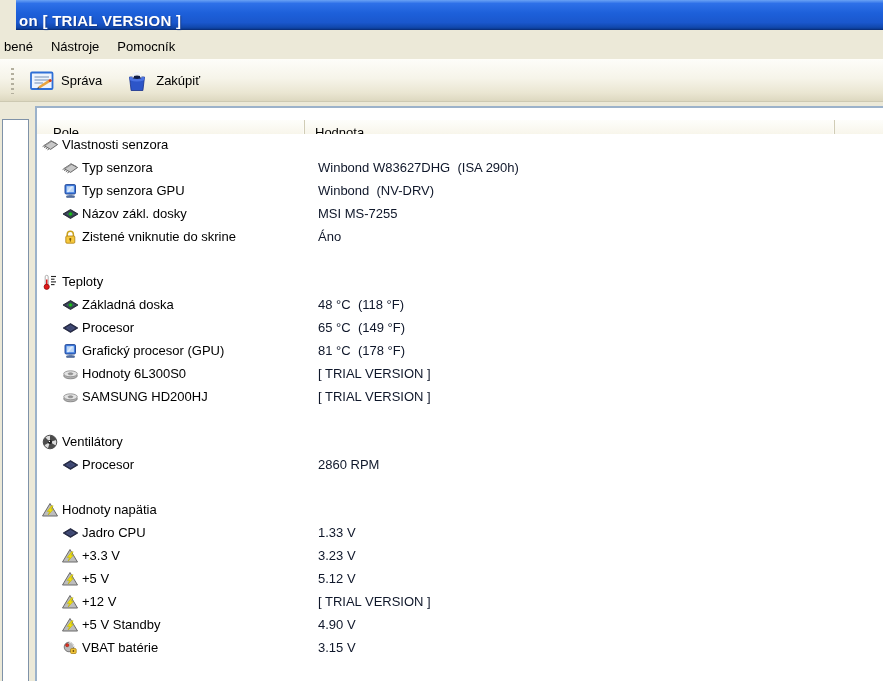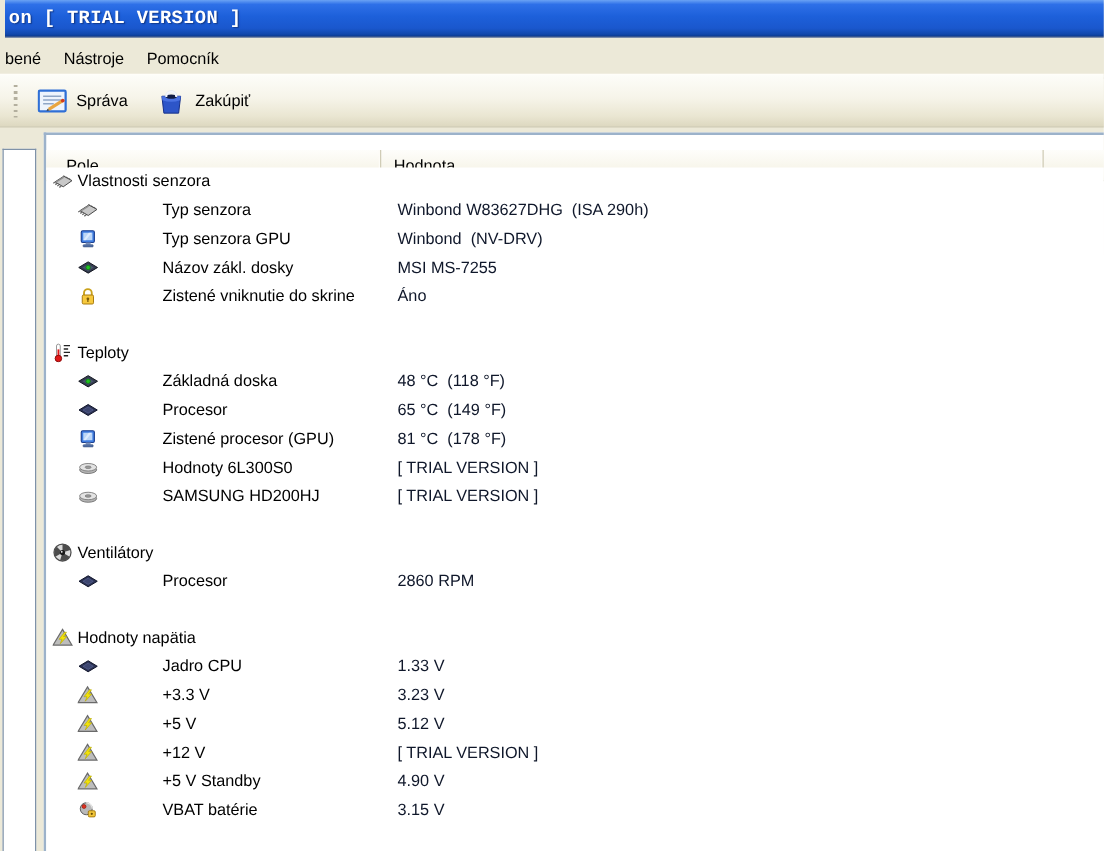--- a/index.html
+++ b/index.html
@@ -6,24 +6,24 @@
   html,body { margin:0; padding:0; }
   body {
     width:883px; height:681px; overflow:hidden;
     font-family:"Liberation Sans", sans-serif;
     background:#ece9d8;
   }
   .window { position:relative; width:883px; height:681px; }
 
   
   .titlebar{
-    position:absolute; left:4px; top:0; right:0; height:30px;
+    position:absolute; left:16px; top:0; right:0; height:30px;
     background:linear-gradient(180deg,#6aa2f4 0%,#2e70e8 12%,#1d60da 45%,#1a57cd 78%,#1148ad 94%,#0b3a92 100%);
     border-bottom:1px solid #09307f;
-    display:flex; align-items:center; padding-left:3px;font-family:Liberation Mono, monospace;
+    display:flex; align-items:flex-end; padding-left:3px;
   }
   .titlebar .title-text{
     color:#fff; font-weight:bold; font-size:15px; letter-spacing:0.3px;
     text-shadow:1px 1px 1px #123a8c; white-space:pre;
   }
 
   
   .menubar{
     position:absolute; left:0; top:31px; right:0; height:32px;
     background:#ece9d8; border-bottom:1px solid #d6d2bd;
@@ -75,21 +75,21 @@
   .hcol.c1{ width:268px; }
   .hcol.c2{ width:530px; padding-left:10px; }
   .hcol.c3{ flex:1; border-right:none; box-shadow:none; }
 
   .list-body{
     position:absolute; top:26px; left:0; right:0; bottom:0;
     background:#fff; padding-top:3px; overflow:hidden;
   }
   .row{ position:relative; height:23px; display:flex; }
   .row.section{ padding-left:5px; }
-  .row.item{ padding-left:25px;gap:48px; }
+  .row.item{ padding-left:25px; }
   .spacer{ height:22px; }
   .ricon{ width:17px; height:16px; margin-right:3px; flex:none; display:flex; }
   .ricon svg{ width:17px; height:16px; }
   .rlabel{ font-size:13px; color:#000; white-space:pre; }
   .rvalue{ position:absolute; left:281px; font-size:13px; color:#0f172a; white-space:pre; }
 </style>
 </head>
 <body>
 
 <div class="window">
@@ -249,21 +249,21 @@
         <div class="row item">
           <span class="ricon">
             <svg viewBox="0 0 17 16">
               <rect x="3" y="1.6" width="10.5" height="9.4" rx="1.2" fill="#3f7de0" stroke="#1c3f8f" stroke-width="0.9"></rect>
               <rect x="4.6" y="3.2" width="7.3" height="6" fill="#bcd6f7"></rect>
               <path d="M4.6 9.2 L9 3.2 L11.4 3.2 L6.6 9.2 Z" fill="#e8f2ff" opacity="0.75"></path>
               <rect x="6.5" y="11" width="4" height="1.8" fill="#7e93bd"></rect>
               <rect x="4.5" y="12.8" width="8" height="1.7" rx="0.5" fill="#5873a8" stroke="#33507e" stroke-width="0.5"></rect>
             </svg>
           </span>
-          <span class="rlabel">Zistené procesor (GPU)</span>
+          <span class="rlabel">Grafický procesor (GPU)</span>
           <span class="rvalue">81 °C  (178 °F)</span>
         </div>
         <div class="row item">
           <span class="ricon">
             <svg viewBox="0 0 17 16">
               <ellipse cx="8.5" cy="9.8" rx="6.8" ry="3" fill="#b5b5b5" stroke="#6e6e6e" stroke-width="0.7"></ellipse>
               <ellipse cx="8.5" cy="7.8" rx="6.8" ry="3" fill="#e3e3e3" stroke="#787878" stroke-width="0.7"></ellipse>
               <ellipse cx="8.5" cy="7.8" rx="2.4" ry="1.05" fill="#9a9a9a" stroke="#6e6e6e" stroke-width="0.5"></ellipse>
             </svg>
           </span>

